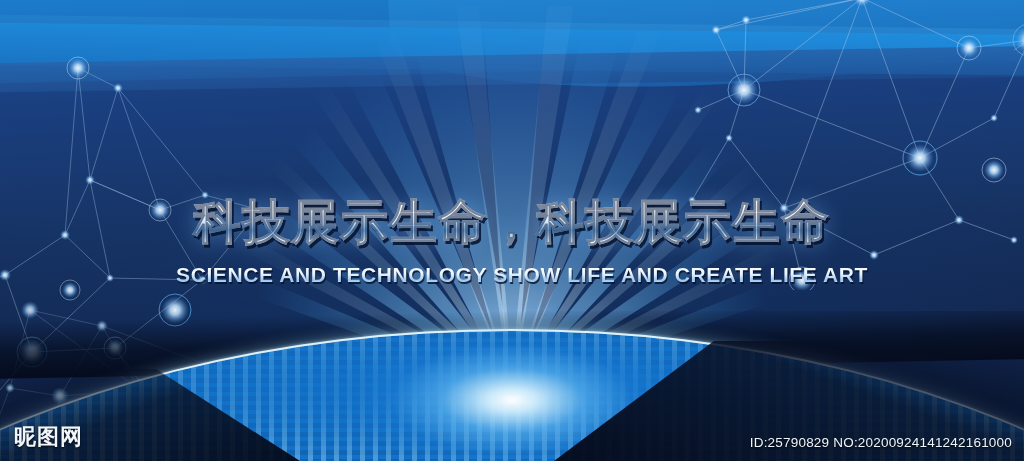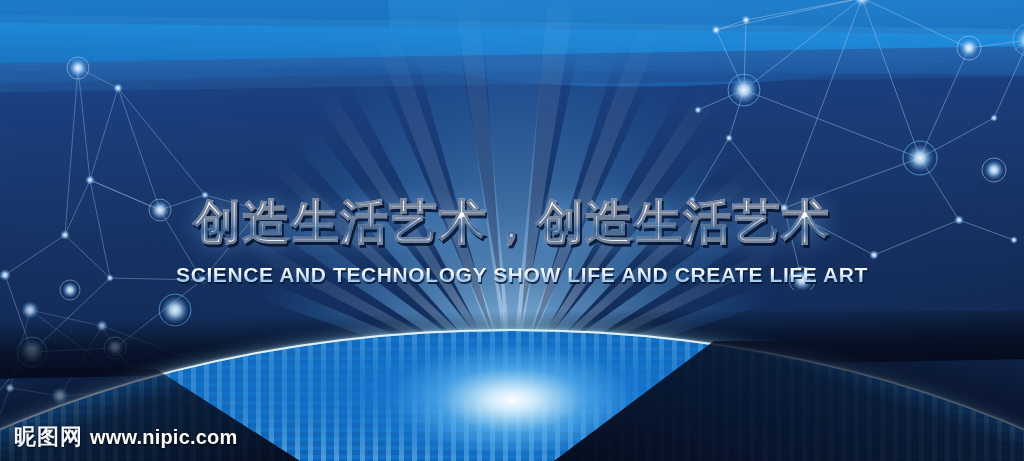--- a/index.html
+++ b/index.html
@@ -278,21 +278,21 @@
     <div class="globe-shadowtop"></div>
     <div class="globe"></div>
     <div class="globe-dots"></div>
     <div class="globe-rim"></div>
     <div class="flare"></div>
   </div>
 
   <div class="corner-dark-l"></div>
   <div class="corner-dark"></div>
 
-  <div class="headline">创造生活艺术，创造生活艺术</div>
+  <div class="headline">科技展示生命，科技展示生命</div>
   <div class="subline">SCIENCE AND TECHNOLOGY SHOW LIFE AND CREATE LIFE ART</div>
 
   <div class="wm">
     <span class="wm-logo">昵图网</span>
-    <span class="wm-url">www.nipic.com</span>
   </div>
+  <div class="meta">ID:25790829 NO:20200924141242161000</div>
 
 </div>
 
 </body></html>

